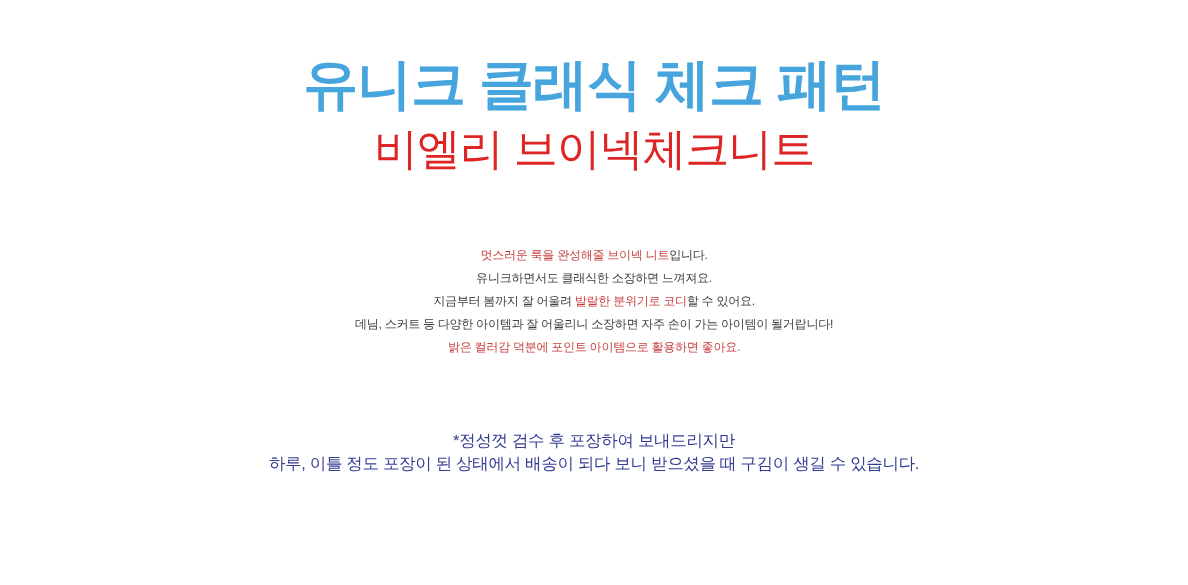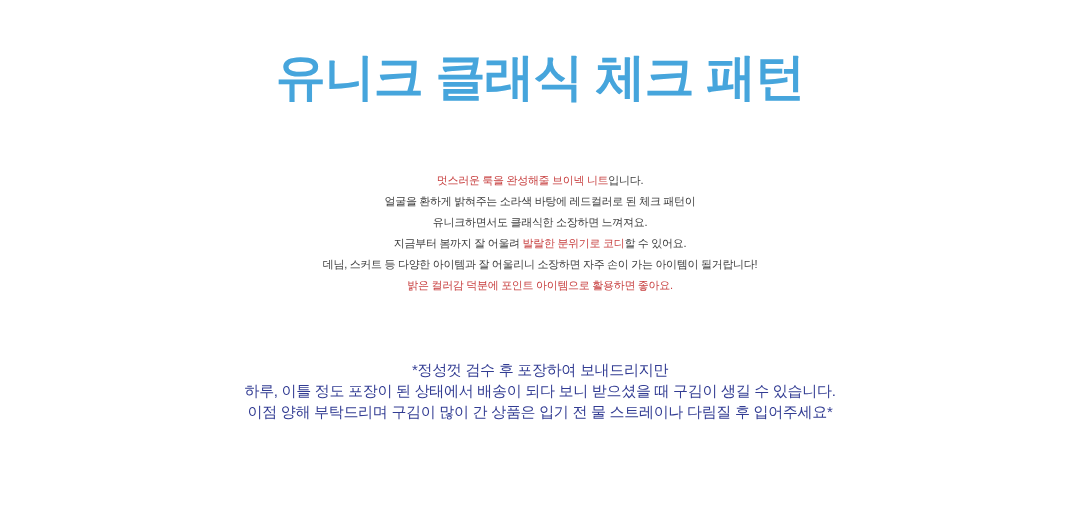--- a/index.html
+++ b/index.html
@@ -58,26 +58,25 @@
   }
   .notice p {
     margin: 0;
   }
 </style>
 </head>
 <body>
 
 <div class="page">
   <h1 class="title">유니크 클래식 체크 패턴</h1>
+  <h2 class="subtitle">비엘리 브이넥체크니트</h2>
   <div class="desc" id="desc">
       <p><span class="red">멋스러운 룩을 완성해줄 브이넥 니트</span><span class="dark">입니다.</span></p>
-      <p><span class="dark">얼굴을 환하게 밝혀주는 소라색 바탕에 레드컬러로 된 체크 패턴이</span></p>
       <p><span class="dark">유니크하면서도 클래식한 소장하면 느껴져요.</span></p>
       <p><span class="dark">지금부터 봄까지 잘 어울려 </span><span class="red">발랄한 분위기로 코디</span><span class="dark">할 수 있어요.</span></p>
       <p><span class="dark">데님, 스커트 등 다양한 아이템과 잘 어울리니 소장하면 자주 손이 가는 아이템이 될거랍니다!</span></p>
       <p><span class="red">밝은 컬러감 덕분에 포인트 아이템으로 활용하면 좋아요.</span></p>
     </div>
   <div class="notice" id="notice">
       <p>*정성껏 검수 후 포장하여 보내드리지만</p>
       <p>하루, 이틀 정도 포장이 된 상태에서 배송이 되다 보니 받으셨을 때 구김이 생길 수 있습니다.</p>
-      <p>이점 양해 부탁드리며 구김이 많이 간 상품은 입기 전 물 스트레이나 다림질 후 입어주세요*</p>
     </div>
 </div>
 
 </body></html>

